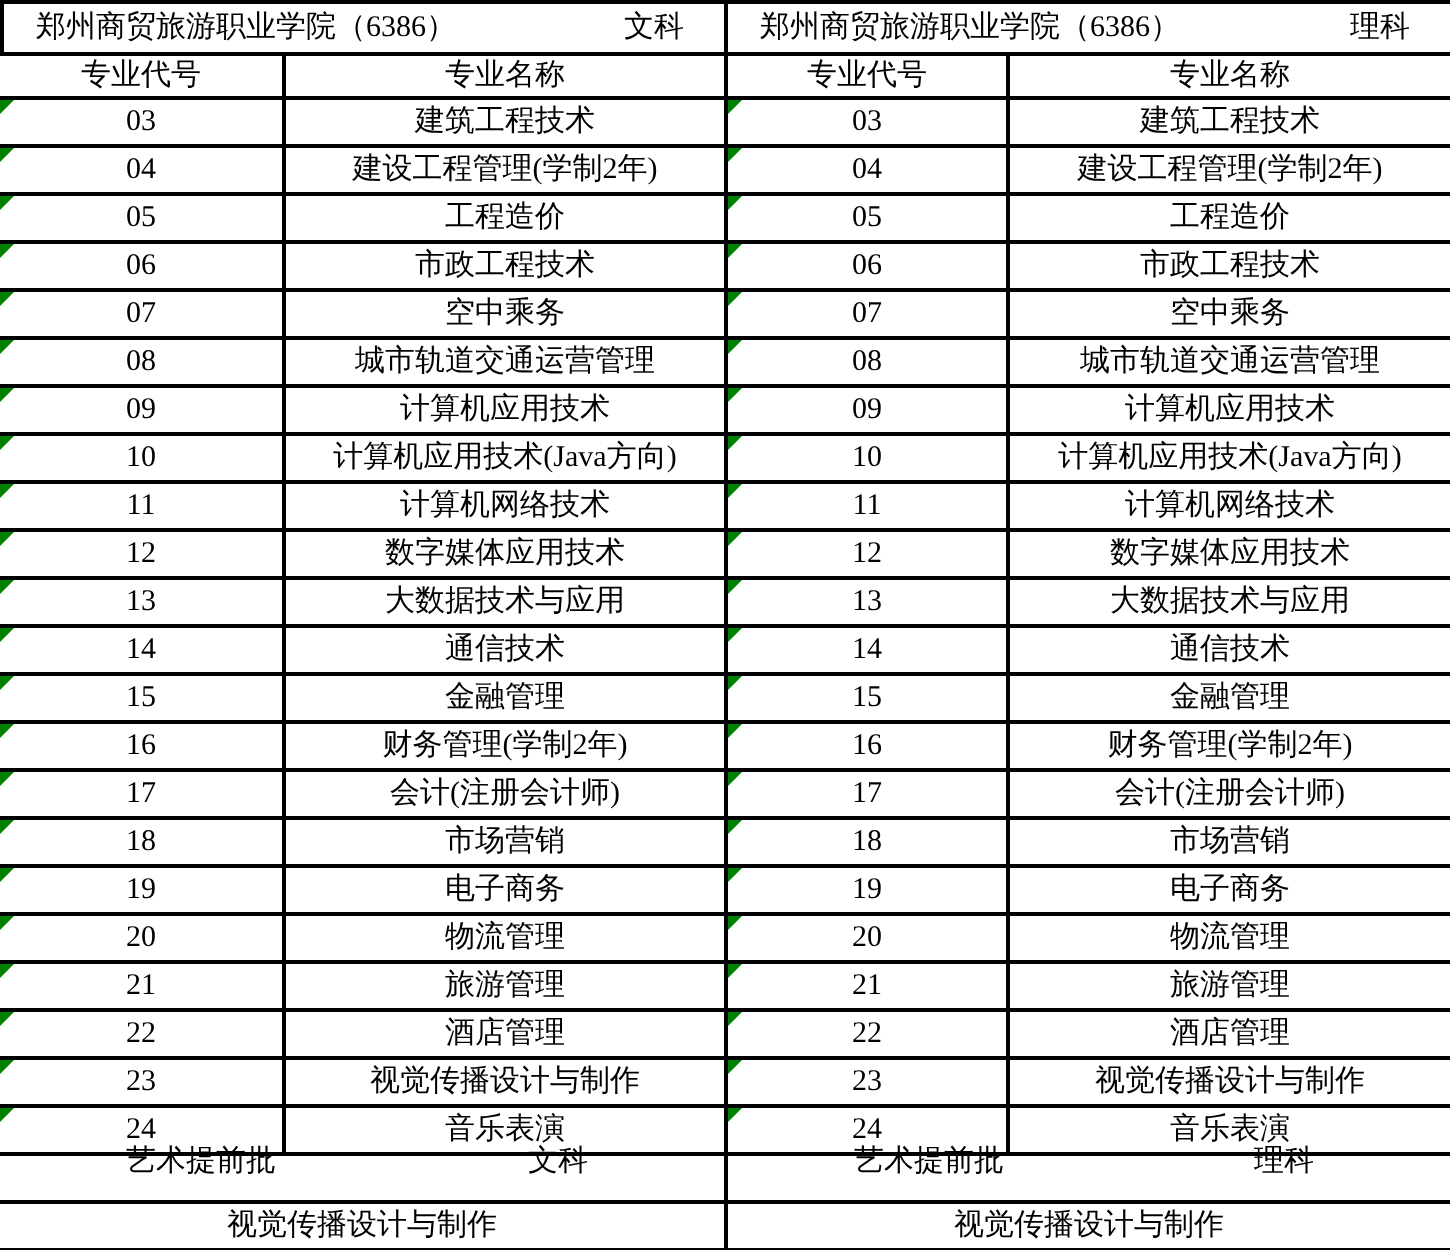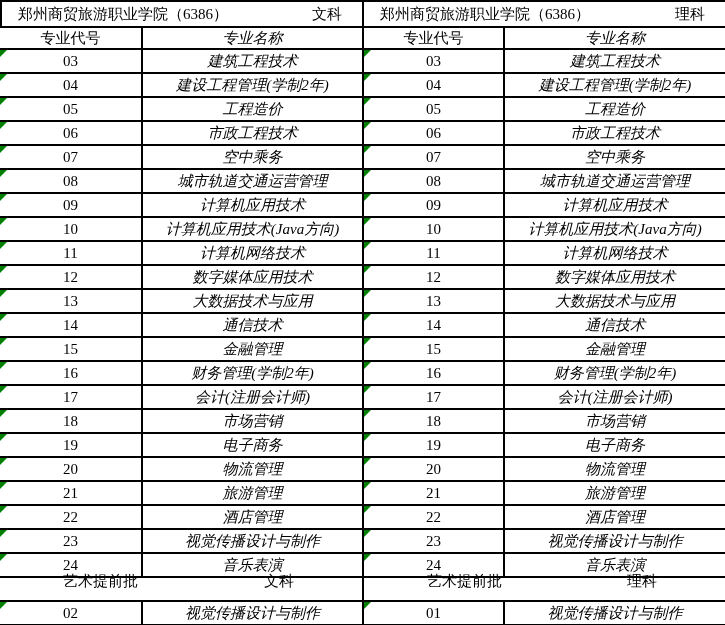--- a/index.html
+++ b/index.html
@@ -22,21 +22,21 @@
   .row-title{height:26px;justify-content:space-between;padding:0 20px 0 16px;white-space:nowrap;}
   .left .row-title{border-left:2px solid #000;}
   .row-header{height:22px;}
   .row-section{height:24px;justify-content:space-between;padding:0 68px 16px 63px;white-space:nowrap;}
   .cell{
     display:flex;align-items:center;justify-content:center;
     height:100%;box-sizing:border-box;white-space:nowrap;
   }
   .code{width:143px;border-right:2px solid #000;position:relative;}
   .right .code{width:141px;}
-  .name{flex:1;font-style:italic;}
+  .name{flex:1;}
   .tri{
     position:absolute;top:0;left:0;width:0;height:0;
     border-top:7px solid #008000;border-right:7px solid transparent;
   }
 </style>
 </head>
 <body>
 
 <div class="sheet" id="sheet">
     <div class="table left">
@@ -203,24 +203,20 @@
     </div>
     <div class="cell name">音乐表演</div>
   </div>
       </div>
     <div class="row row-section">
       <span>艺术提前批</span>
       <span>文科</span>
     </div>
     <div>
         <div class="row row-data">
-    <div class="cell code">
-      <span class="tri"></span>
-      <span>02</span>
-    </div>
     <div class="cell name">视觉传播设计与制作</div>
   </div>
       </div>
   </div>
     <div class="table right">
     <div class="row row-title">
       <span>郑州商贸旅游职业学院（6386）</span>
       <span>理科</span>
     </div>
     <div class="row row-header">
@@ -382,21 +378,17 @@
     </div>
     <div class="cell name">音乐表演</div>
   </div>
       </div>
     <div class="row row-section">
       <span>艺术提前批</span>
       <span>理科</span>
     </div>
     <div>
         <div class="row row-data">
-    <div class="cell code">
-      <span class="tri"></span>
-      <span>01</span>
-    </div>
     <div class="cell name">视觉传播设计与制作</div>
   </div>
       </div>
   </div>
   </div>
 
 </body></html>

